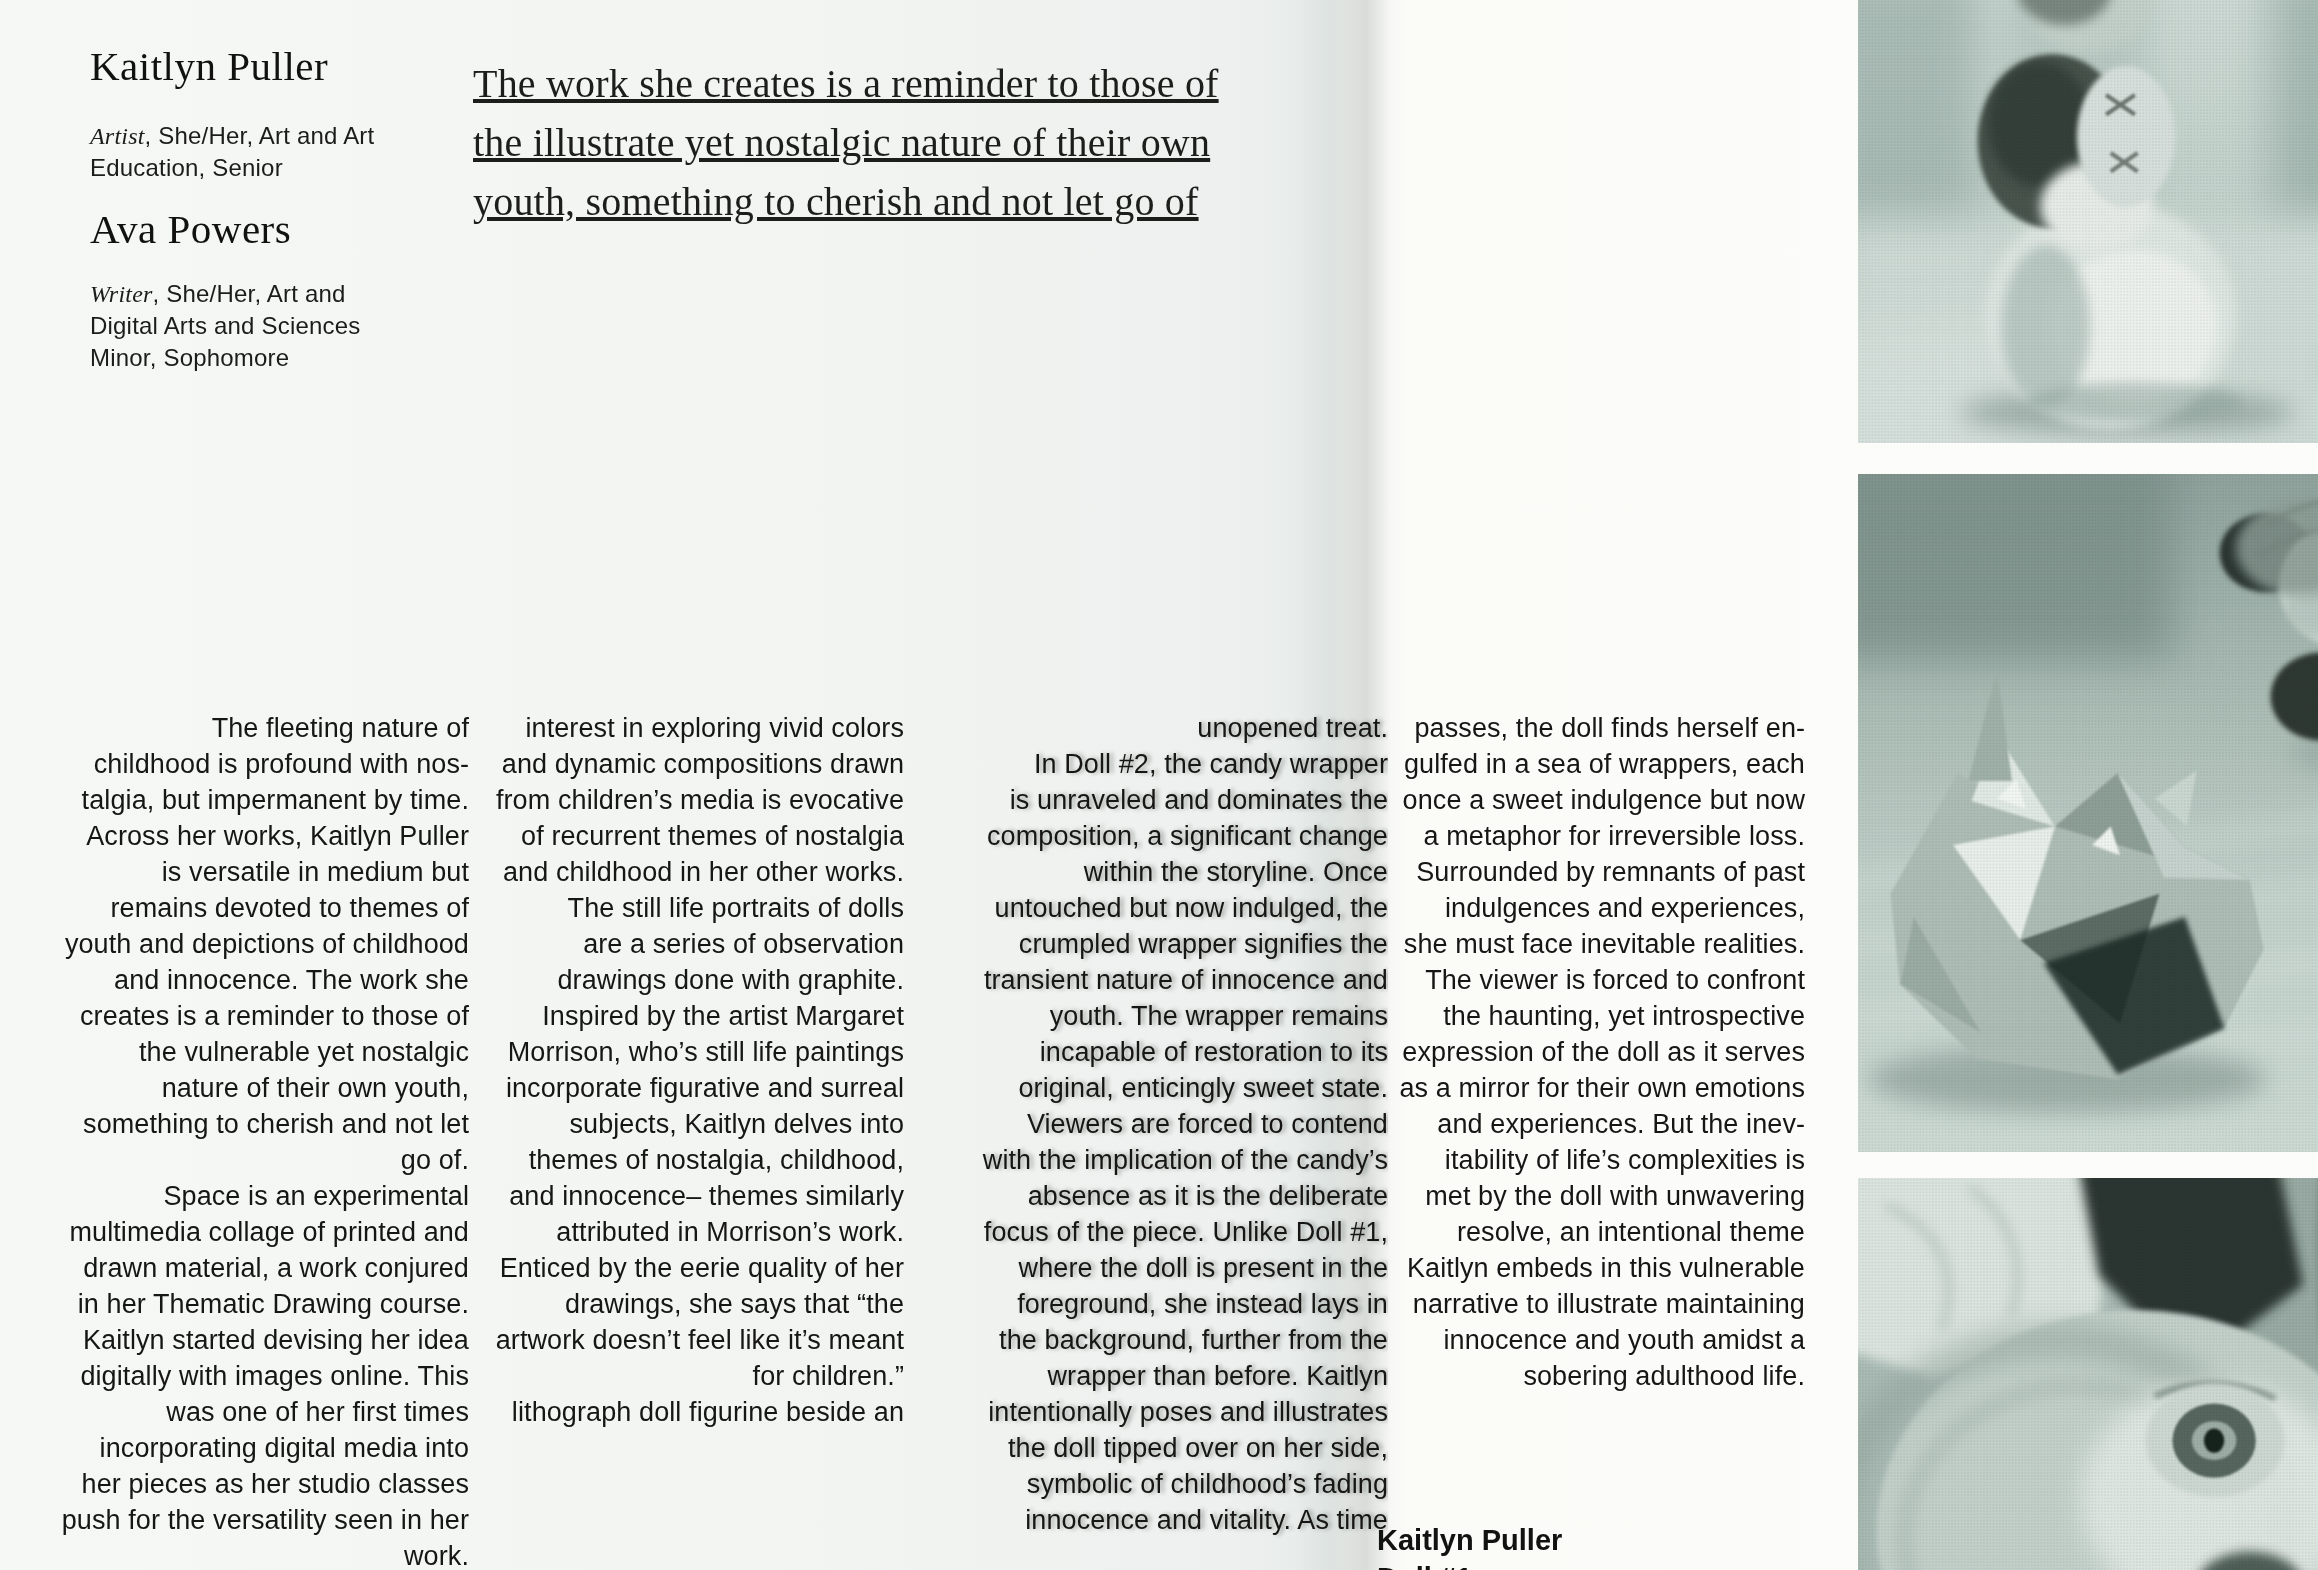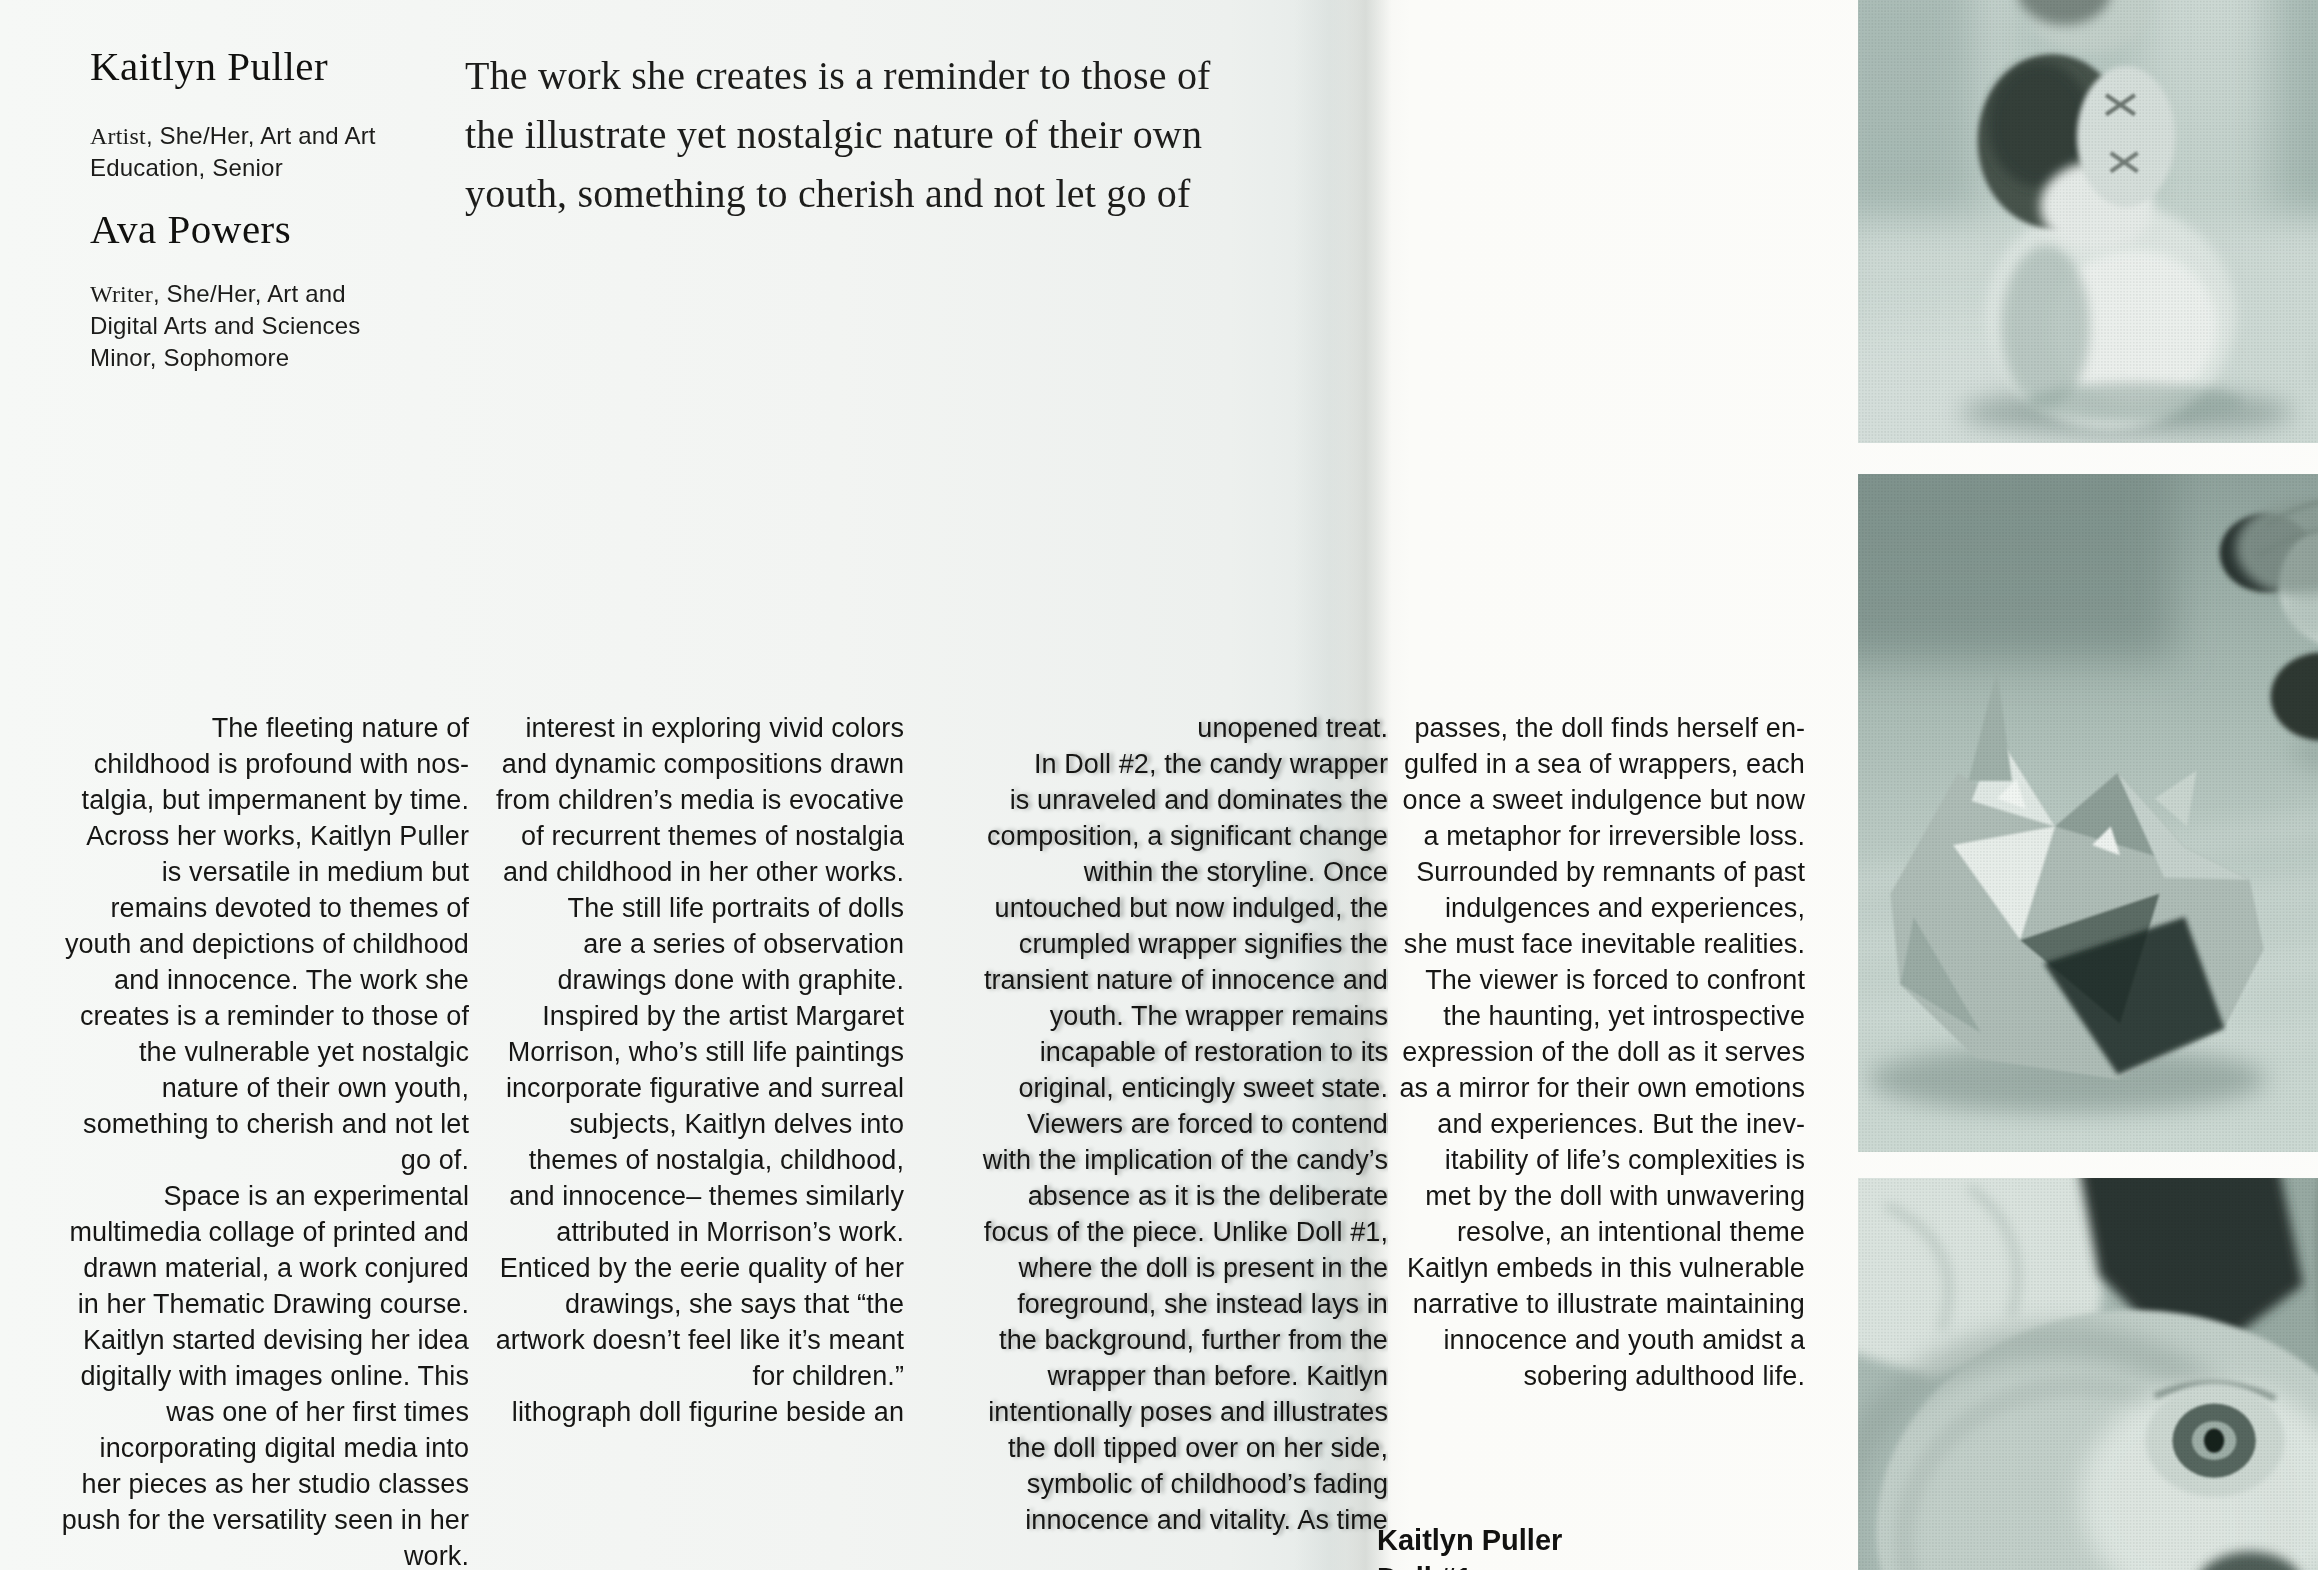--- a/index.html
+++ b/index.html
@@ -5,25 +5,25 @@
   html,body{margin:0;padding:0;}
   body{width:2793px;height:1571px;overflow:hidden;font-family:"Liberation Sans",sans-serif;}
   .page{position:absolute;inset:0;width:2793px;height:1571px;overflow:hidden;
     background:linear-gradient(90deg,#f6f8f6 0%,#f2f4f2 30%,#edf0ee 44%,#e6ebe9 47.6%,#f3f4f1 48.6%,#fbfbf8 50.5%,#fcfcfa 94%,#fbfbf9 100%);}
   .gutter-shadow{position:absolute;left:1294px;top:0;width:130px;height:100%;pointer-events:none;
     background:linear-gradient(90deg,rgba(150,162,156,0) 0%,rgba(148,160,154,.16) 40%,rgba(135,148,142,.26) 55%,rgba(255,255,255,0) 75%);}
   
   .contrib-name{position:absolute;left:90px;margin:0;font-family:"Liberation Serif",serif;font-weight:400;
     font-size:41px;line-height:47px;color:#11110f;letter-spacing:0.5px;}
   .contrib-role{position:absolute;left:90px;margin:0;font-size:24px;line-height:32px;color:#1c1c1a;width:343px;letter-spacing:0.2px;}
-  .role-italic{font-family:"Liberation Serif",serif;}
-  
-  .pull-quote{position:absolute;left:465px;top:46px;width:927px;margin:0;
+  .role-italic{font-family:"Liberation Serif",serif;font-style:italic;}
+  
+  .pull-quote{position:absolute;left:465px;top:46px;width:927px;margin:8px;
     font-family:"Liberation Serif",serif;font-weight:400;font-size:40px;line-height:59px;color:#1d1d1b;
-    letter-spacing:0.2px;filter:blur(0.3px);}
+    letter-spacing:0.2px;filter:blur(0.3px);text-decoration:underline;}
   
   .col{position:absolute;top:710px;width:410px;height:860px;overflow:hidden;
     font-size:27px;line-height:36px;color:#161614;letter-spacing:0.1px;text-align:right;}
   .col p{margin:0;}
   .col p.ind{text-indent:44px;}
   .col-1{left:59px;}
   .col-2{left:494px;}
   .col-3{left:978px;filter:blur(0.5px);text-shadow:3.2px 0 4.6px rgba(28,38,33,.38);}
   .col-4{left:1395px;}
   

